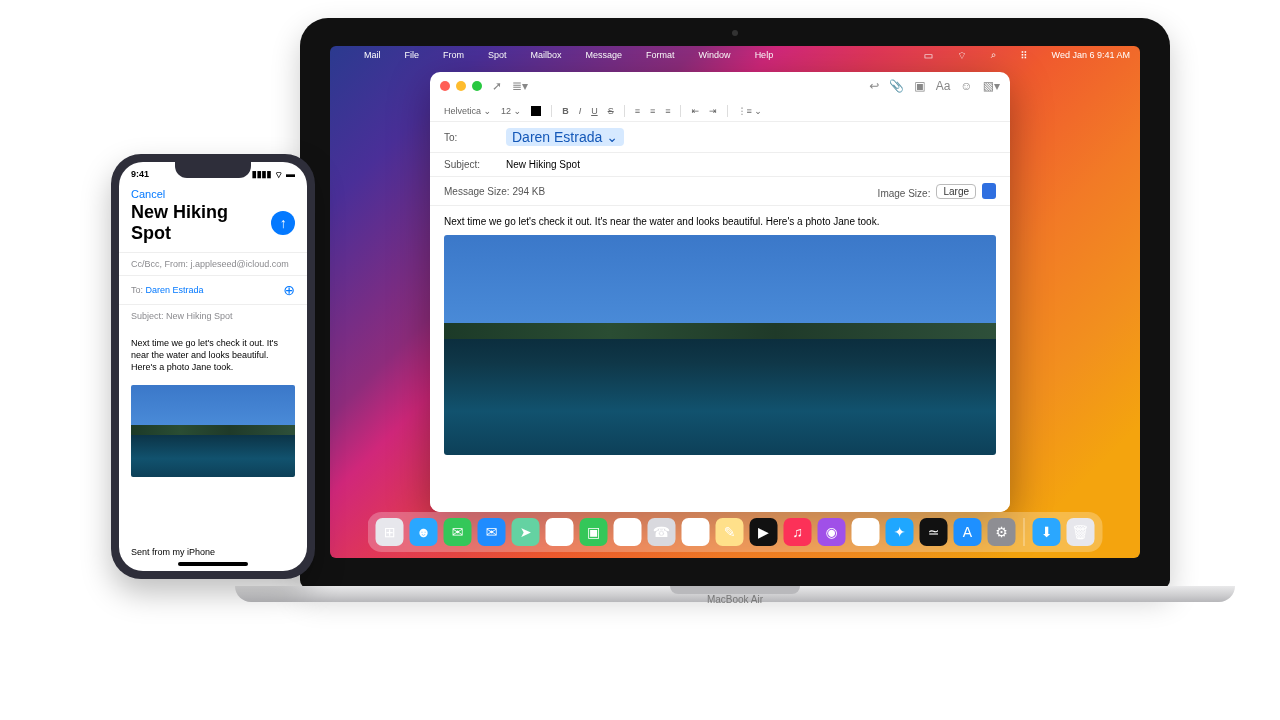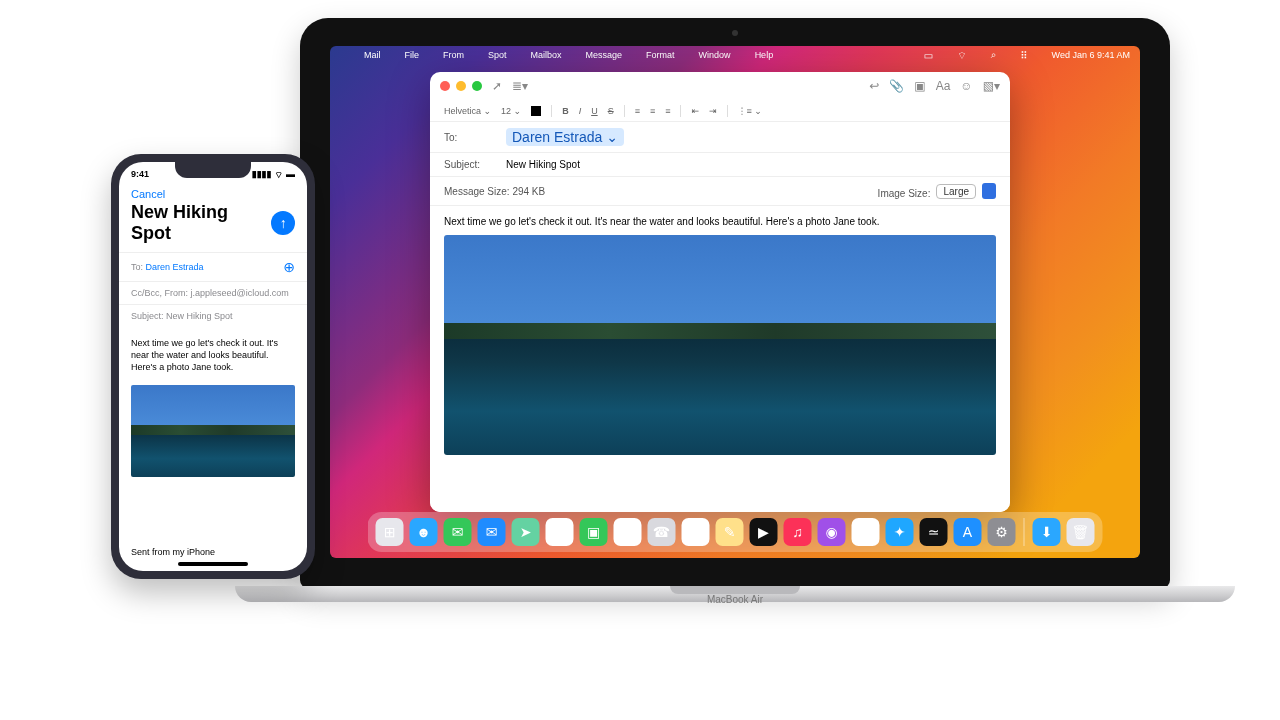--- a/index.html
+++ b/index.html
@@ -202,25 +202,25 @@
       <span class="c">Cancel</span>
       <span></span>
     </div>
     <div class="ititle">
       <h1>New Hiking Spot</h1>
       <span class="sendbtn">
           <span>↑</span>
         </span>
     </div>
     <div class="ifield">
+      <span><span>Cc/Bcc, From:</span> <span style="color:#8a8a8e">j.appleseed@icloud.com</span></span>
+    </div>
+    <div class="ifield">
       <span><span>To:</span> <span class="v">Daren Estrada</span></span>
       <span class="addbtn">⊕</span>
-    </div>
-    <div class="ifield">
-      <span><span>Cc/Bcc, From:</span> <span style="color:#8a8a8e">j.appleseed@icloud.com</span></span>
     </div>
     <div class="ifield">
       <span><span>Subject:</span> <span style="color:#8a8a8e">New Hiking Spot</span></span>
     </div>
     <div class="ibody">Next time we go let's check it out. It's near the water and looks beautiful. Here's a photo Jane took.</div>
     <div class="iphoto"></div>
     <div style="flex:1"></div>
     <div class="isig">Sent from my iPhone</div>
     <div class="homebar"></div>
   </div>

